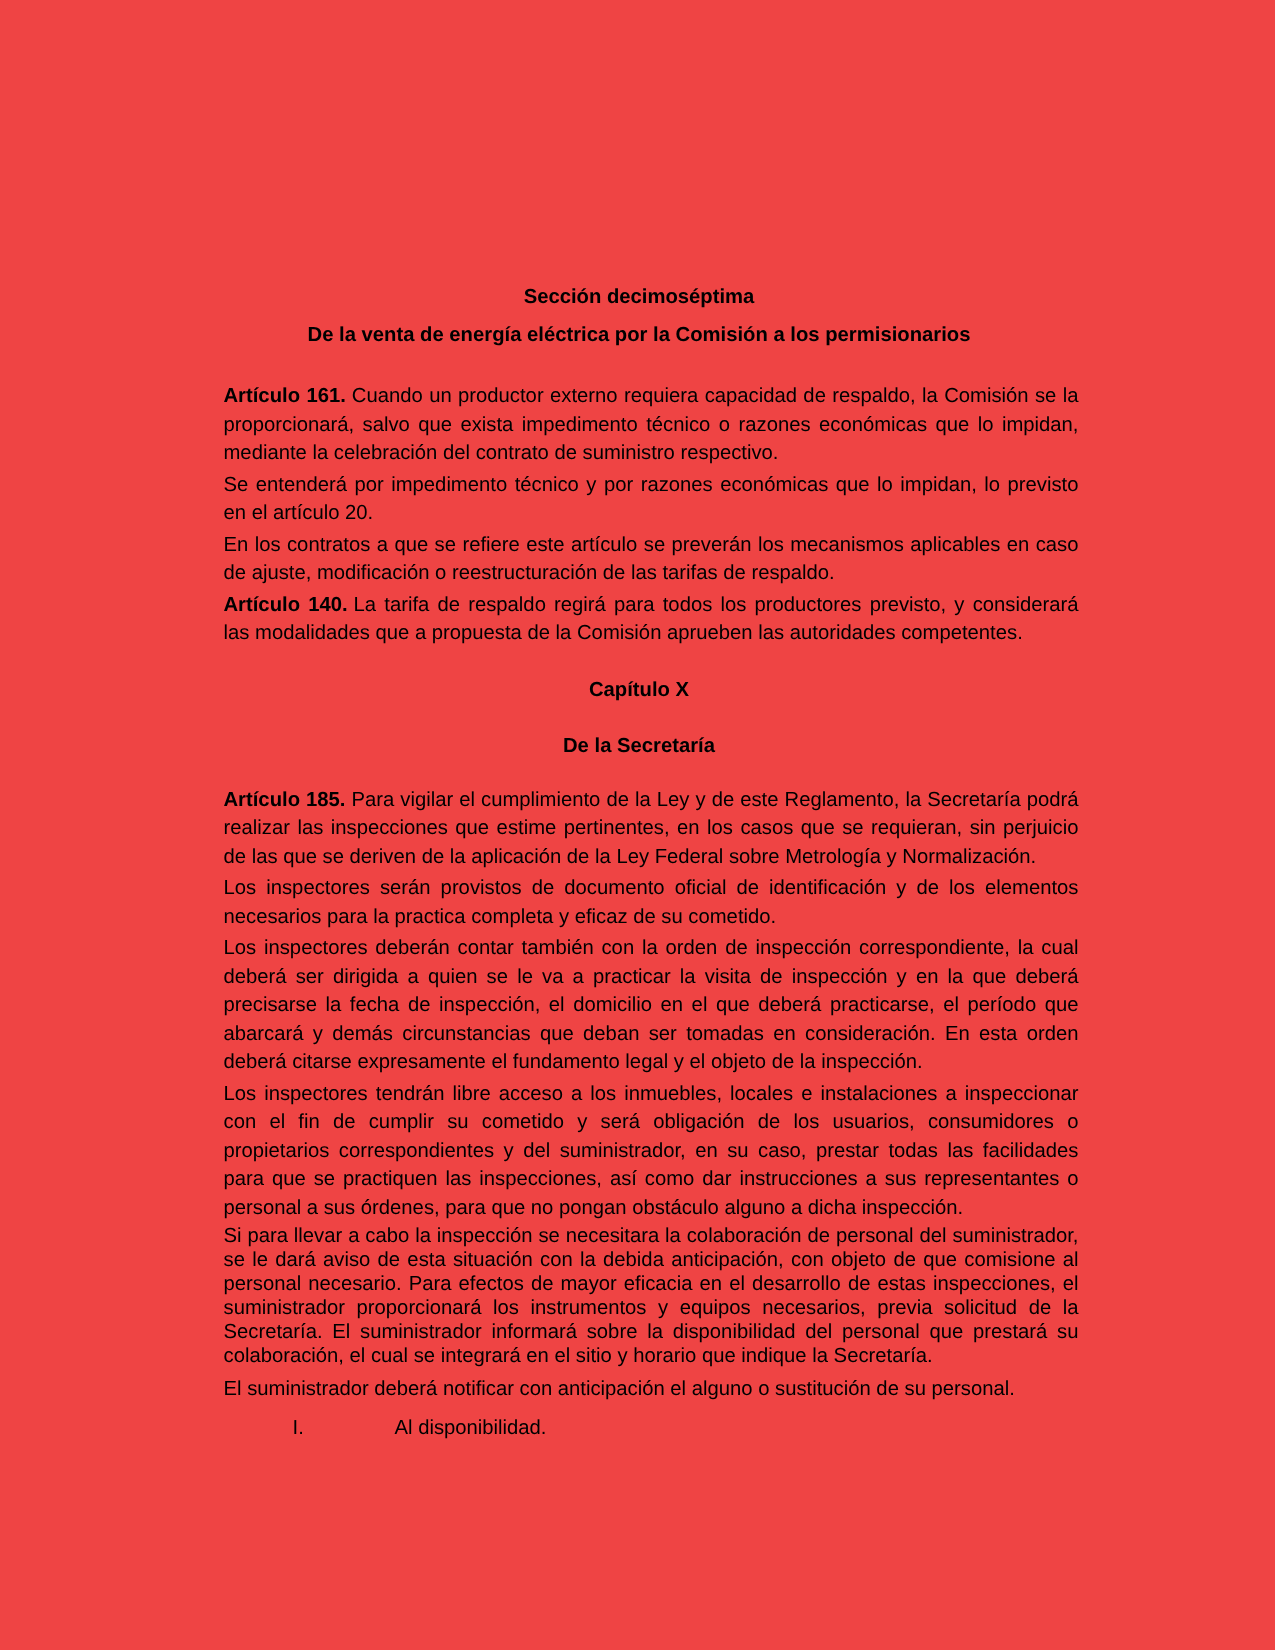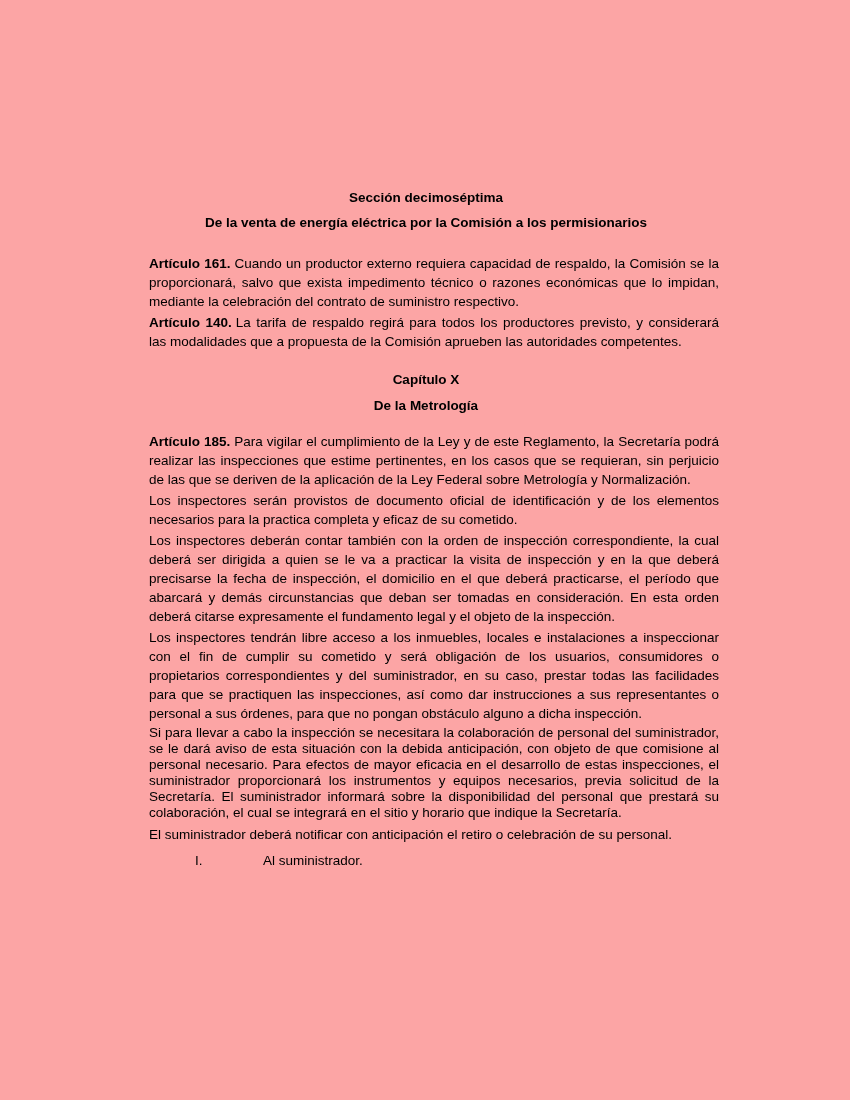--- a/index.html
+++ b/index.html
@@ -4,41 +4,41 @@
 <style>
   html, body {
     margin: 0;
     padding: 0;
     background: #ffffff;
   }
   .page {
     position: relative;
     width: 850px;
     height: 1100px;
-    background: #fca5a5;
+    background: #ef4444;
     overflow: hidden;
     font-family: "Liberation Sans", sans-serif;
     color: #000000;
   }
   .content {
     position: absolute;
     left: 133px;
     top: 188px;
     width: 586px;
   }
   .heading {
     text-align: center;
     font-weight: bold;
     font-size: 13.5px;
     line-height: 19px;
     margin: 0;
   }
   .section-title   { margin-bottom: 6px; }
   .section-subtitle{ margin-bottom: 22px; text-align: center; }
-  .chapter-title   { margin-top: 19px; margin-bottom: 7px; }
+  .chapter-title   { margin-top: 19px; margin-bottom: 18px; }
   .chapter-subtitle{ margin-bottom: 17px; }
   .para {
     font-size: 13.5px;
     line-height: 19px;
     text-align: justify;
     margin: 0 0 2px 16px;
   }
   .para.tight { line-height: 16px; margin-bottom: 4px; }
   .para-lead { font-weight: bold; }
   .para-lead:not(:empty) { padding-right: 4px; }
@@ -61,44 +61,50 @@
 <div class="page">
   <div class="content">
 
     <h1 class="heading section-title">Sección decimoséptima</h1>
     <h2 class="heading section-subtitle">De la venta de energía eléctrica por la Comisión a los permisionarios</h2>
 
     <p class="para">
       <span class="para-lead">Artículo 161.</span><span>Cuando un productor externo requiera capacidad de respaldo, la Comisión se la proporcionará, salvo que exista impedimento técnico o razones económicas que lo impidan, mediante la celebración del contrato de suministro respectivo.</span>
     </p>
     <p class="para">
+      <span class="para-lead"></span><span>Se entenderá por impedimento técnico y por razones económicas que lo impidan, lo previsto en el artículo 20.</span>
+    </p>
+    <p class="para">
+      <span class="para-lead"></span><span>En los contratos a que se refiere este artículo se preverán los mecanismos aplicables en caso de ajuste, modificación o reestructuración de las tarifas de respaldo.</span>
+    </p>
+    <p class="para">
       <span class="para-lead">Artículo 140.</span><span>La tarifa de respaldo regirá para todos los productores previsto, y considerará las modalidades que a propuesta de la Comisión aprueben las autoridades competentes.</span>
     </p>
 
     <h3 class="heading chapter-title">Capítulo X</h3>
-    <h4 class="heading chapter-subtitle">De la Metrología</h4>
+    <h4 class="heading chapter-subtitle">De la Secretaría</h4>
 
     <p class="para">
       <span class="para-lead">Artículo 185.</span><span>Para vigilar el cumplimiento de la Ley y de este Reglamento, la Secretaría podrá realizar las inspecciones que estime pertinentes, en los casos que se requieran, sin perjuicio de las que se deriven de la aplicación de la Ley Federal sobre Metrología y Normalización.</span>
     </p>
     <p class="para">
       <span class="para-lead"></span><span>Los inspectores serán provistos de documento oficial de identificación y de los elementos necesarios para la practica completa y eficaz de su cometido.</span>
     </p>
     <p class="para">
       <span class="para-lead"></span><span>Los inspectores deberán contar también con la orden de inspección correspondiente, la cual deberá ser dirigida a quien se le va a practicar la visita de inspección y en la que deberá precisarse la fecha de inspección, el domicilio en el que deberá practicarse, el período que abarcará y demás circunstancias que deban ser tomadas en consideración. En esta orden deberá citarse expresamente el fundamento legal y el objeto de la inspección.</span>
     </p>
     <p class="para">
       <span class="para-lead"></span><span>Los inspectores tendrán libre acceso a los inmuebles, locales e instalaciones a inspeccionar con el fin de cumplir su cometido y será obligación de los usuarios, consumidores o propietarios correspondientes y del suministrador, en su caso, prestar todas las facilidades para que se practiquen las inspecciones, así como dar instrucciones a sus representantes o personal a sus órdenes, para que no pongan obstáculo alguno a dicha inspección.</span>
     </p>
     <p class="para tight">
       <span class="para-lead"></span><span>Si para llevar a cabo la inspección se necesitara la colaboración de personal del suministrador, se le dará aviso de esta situación con la debida anticipación, con objeto de que comisione al personal necesario. Para efectos de mayor eficacia en el desarrollo de estas inspecciones, el suministrador proporcionará los instrumentos y equipos necesarios, previa solicitud de la Secretaría. El suministrador informará sobre la disponibilidad del personal que prestará su colaboración, el cual se integrará en el sitio y horario que indique la Secretaría.</span>
     </p>
     <p class="para">
-      <span class="para-lead"></span><span>El suministrador deberá notificar con anticipación el retiro o celebración de su personal.</span>
+      <span class="para-lead"></span><span>El suministrador deberá notificar con anticipación el alguno o sustitución de su personal.</span>
     </p>
 
     <div class="list-row">
       <span class="list-numeral">I.</span>
-      <span class="list-text">Al suministrador.</span>
+      <span class="list-text">Al disponibilidad.</span>
     </div>
 
   </div>
 </div>
 
 </body></html>

